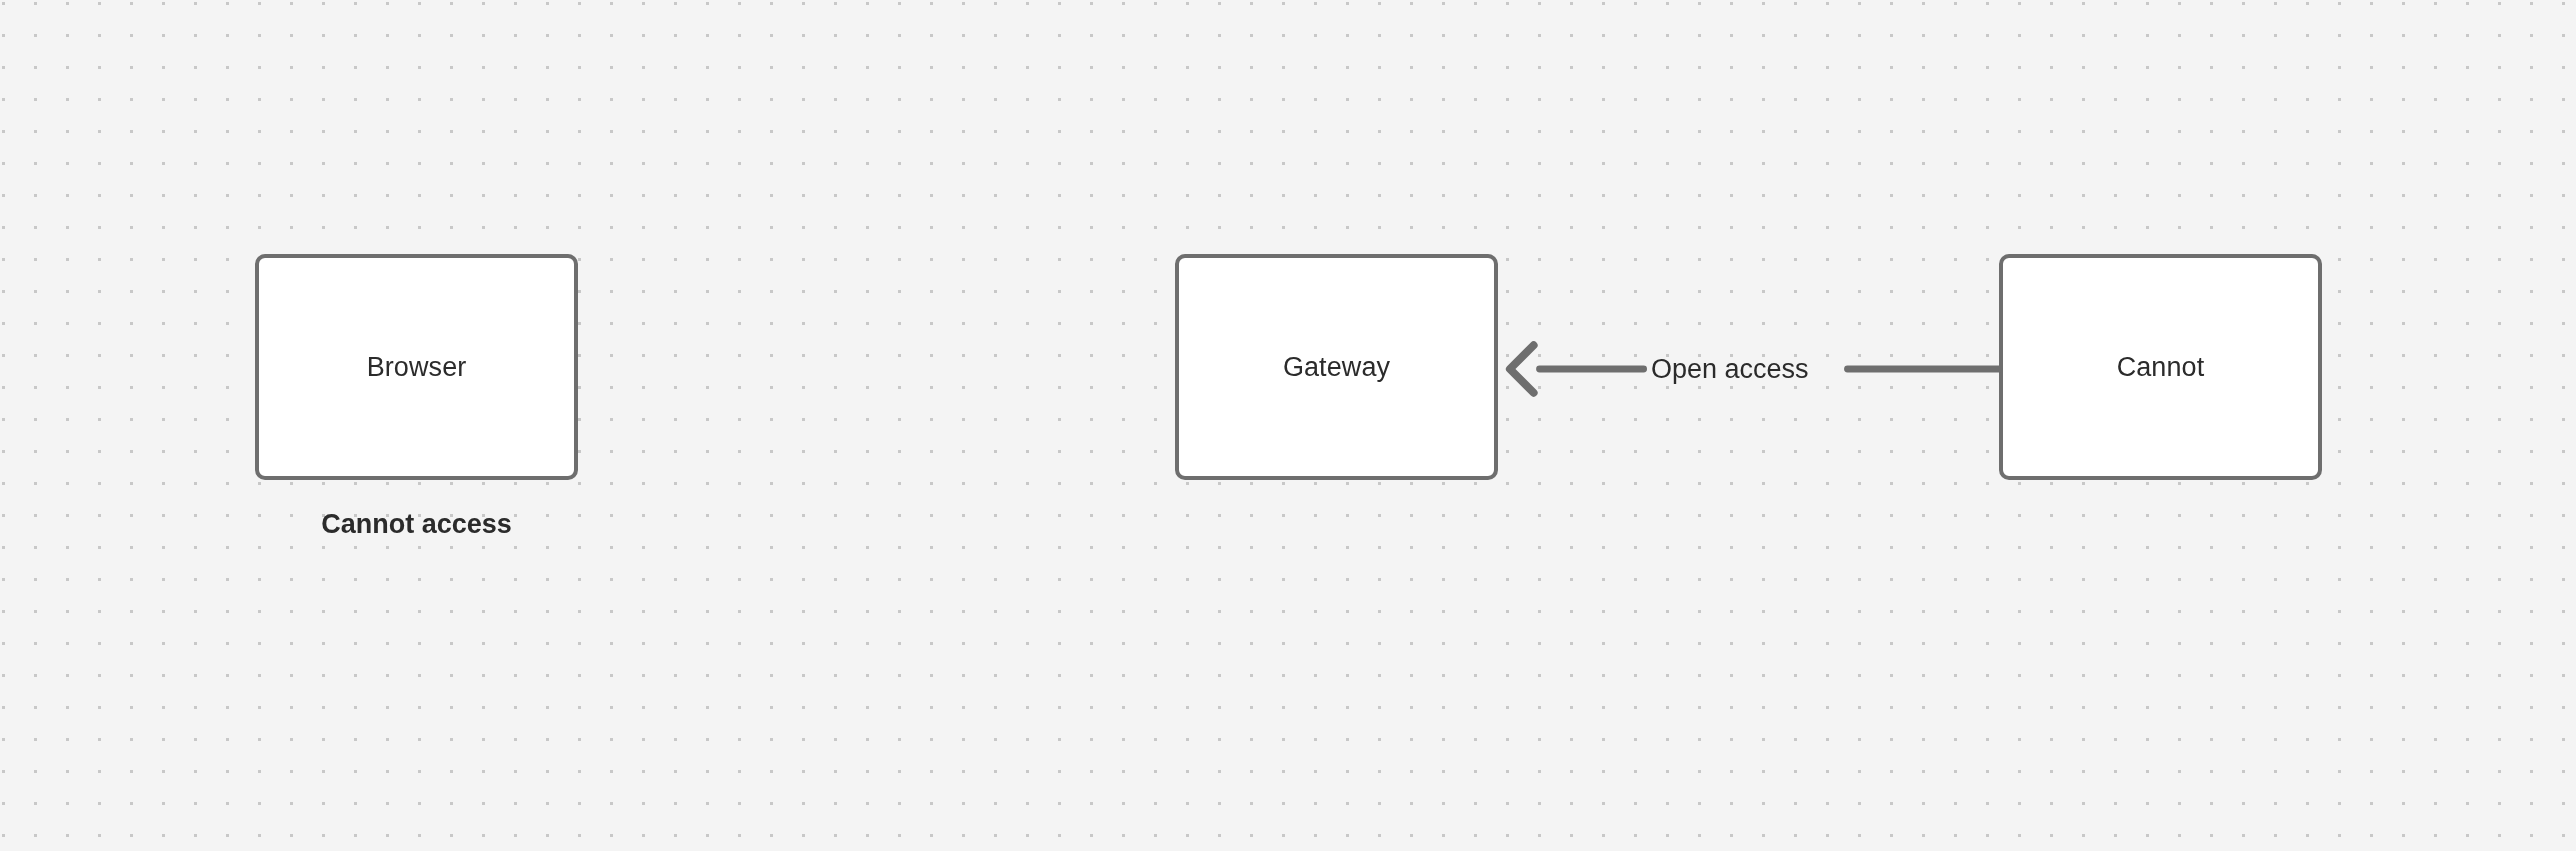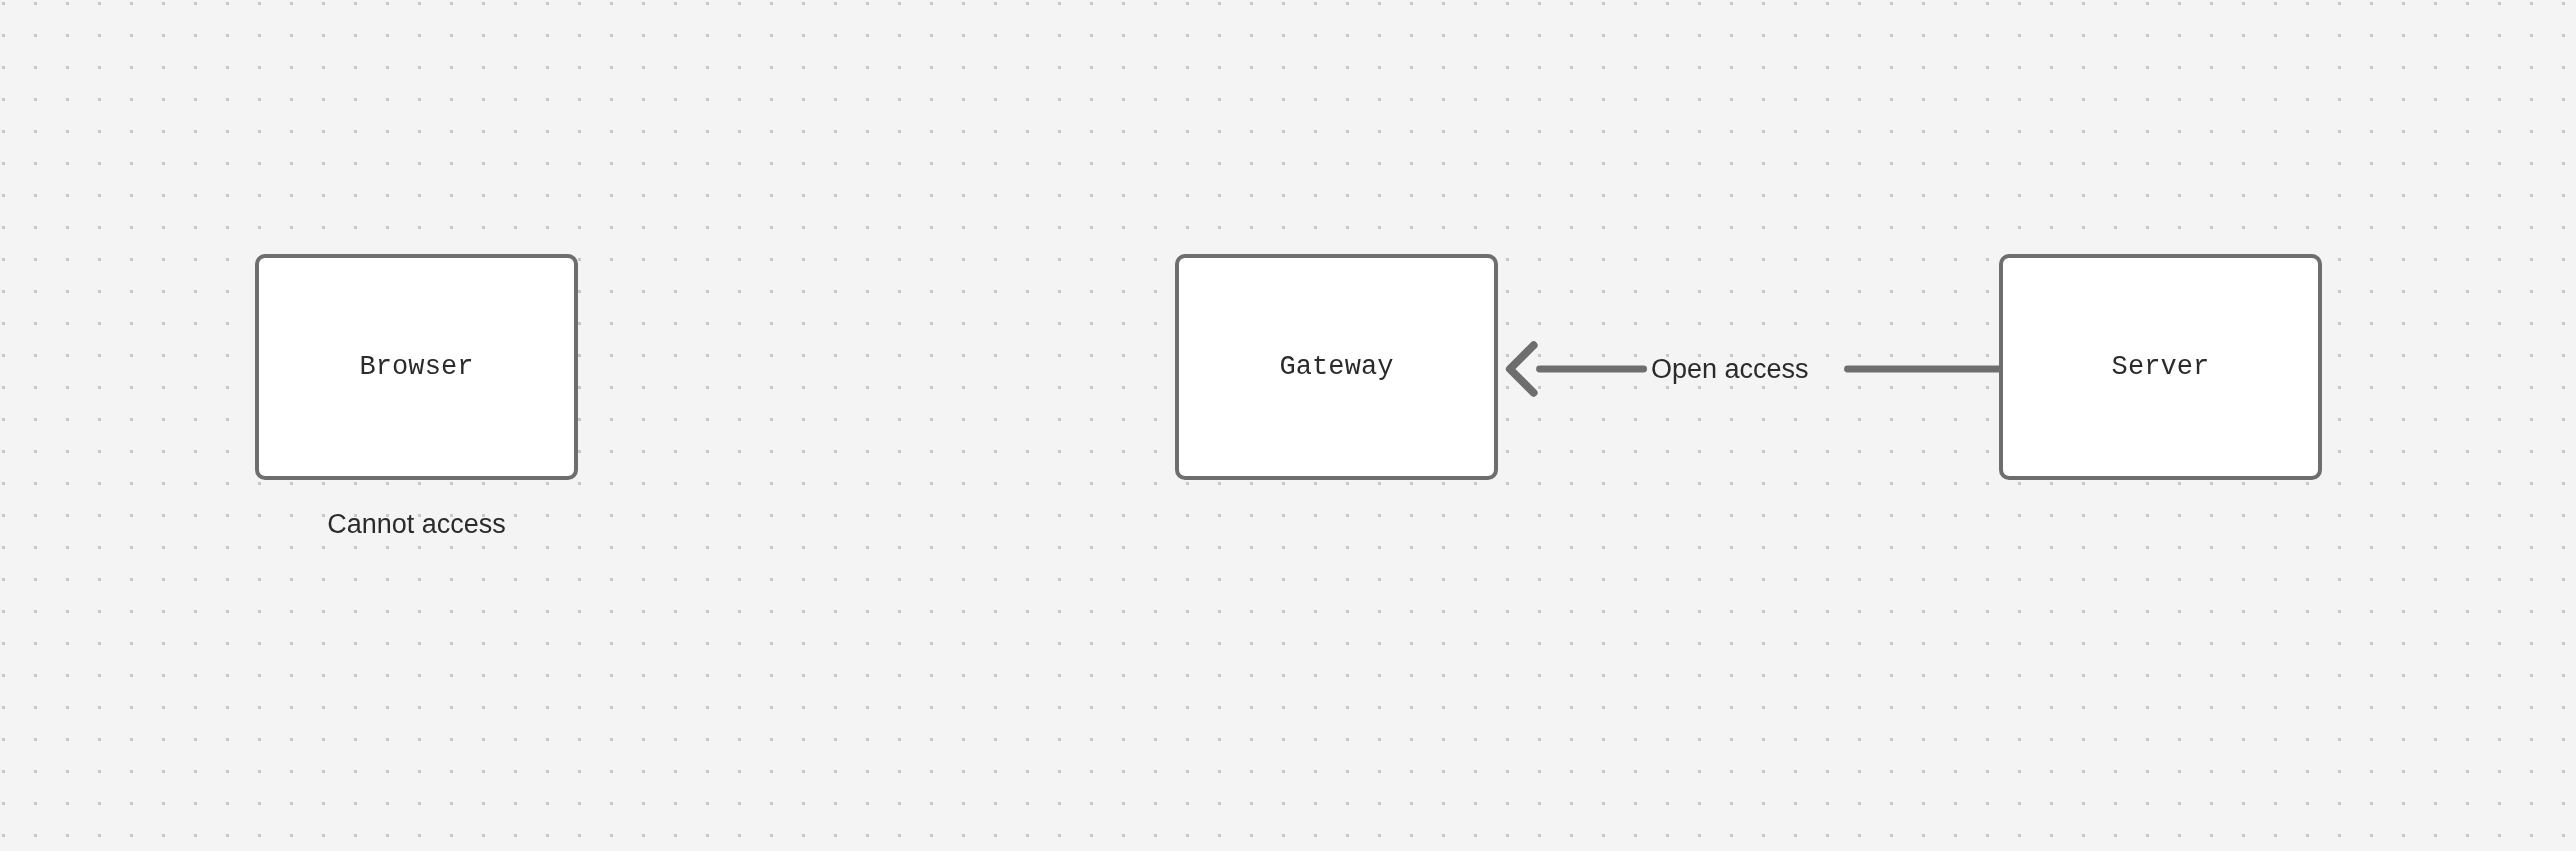--- a/index.html
+++ b/index.html
@@ -28,21 +28,20 @@
   
   .node {
     position: absolute;
     box-sizing: border-box;
     background: #ffffff;
     border: 4px solid #6e6e6e;
     border-radius: 10px;
     display: flex;
     align-items: center;
     justify-content: center;
-    font-family: Liberation Mono, monospace;
   }
   .node-label {
     font-size: 27px;
     line-height: 1.2;
     color: #2b2b2b;
     letter-spacing: 0.1px;
     white-space: nowrap;
     user-select: none;
   }
 
@@ -51,20 +50,21 @@
   #node-server  { left: 1999px; top: 254px; width: 323px; height: 226px; }
 
   
   .caption {
     position: absolute;
     text-align: center;
     font-size: 27px;
     line-height: 34px;
     color: #2b2b2b;
     user-select: none;
+    font-weight: bold;
   }
   #browser-caption {
     left: 235px;
     top: 507px;
     width: 363px;
   }
   .caption-line { display: block; }
 
   
   #edge-tunnel {
@@ -117,21 +117,21 @@
 
   <div class="caption" id="browser-caption">
     <span class="caption-line">Cannot access</span>
   </div>
 
   <div class="node" id="node-gateway">
     <span class="node-label">Gateway</span>
   </div>
 
   <div class="node" id="node-server">
-    <span class="node-label">Server</span>
+    <span class="node-label">Cannot</span>
   </div>
 
   <div id="edge-tunnel">
     <svg viewBox="0 0 510 228" preserveAspectRatio="none" aria-hidden="true">
 
       <line class="edge-stroke" x1="42" y1="116" x2="147" y2="116"></line>
 
       <line class="edge-stroke" x1="353" y1="116" x2="506" y2="116"></line>
 
       <polyline class="edge-head" points="36,92 12,116 36,140"></polyline>

